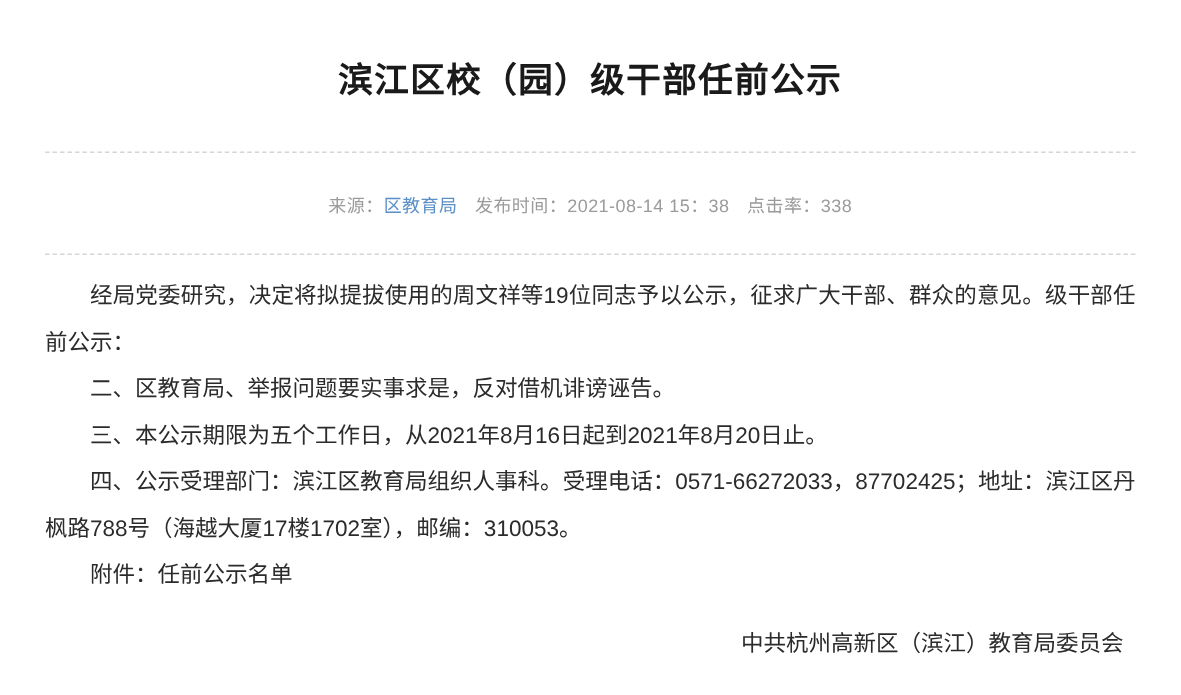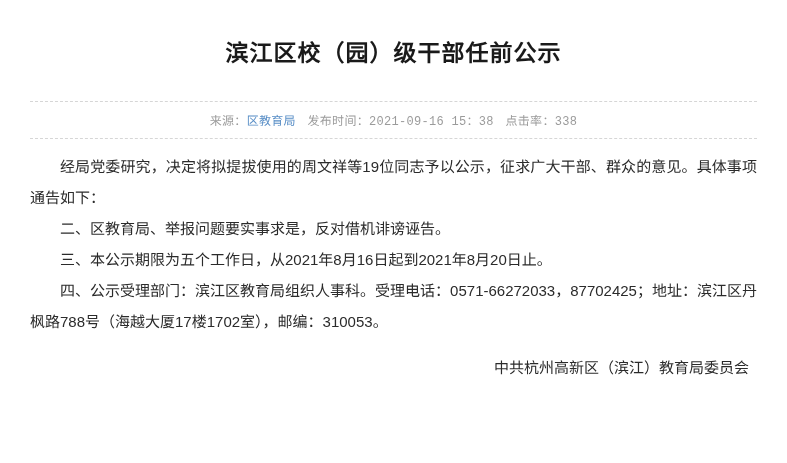--- a/index.html
+++ b/index.html
@@ -35,22 +35,21 @@
     border-top: 1px dashed #d6d6d6;
     border-bottom: 1px dashed #d6d6d6;
     text-align: center;
     font-size: 12px;
     color: #9b9b9b;
     padding: 9px 0 9px 0;
     letter-spacing: 0.3px;
   }
   .meta-bar .meta-item {
     display: inline-block;
-    margin: 0 4px;
-    font-family: Liberation Mono, monospace;
+    margin: 16px 4px;
   }
   .meta-bar .meta-value {
     display: inline-block;
   }
   .meta-bar .source-value {
     color: #5a8fc7;
   }
   .body-text {
     padding-top: 12px;
     font-size: 15px;
@@ -79,29 +78,30 @@
 </style>
 </head>
 <body>
 
 <div class="page">
 
   <h1 class="doc-title">滨江区校（园）级干部任前公示</h1>
 
   <div class="meta-bar">
     <span class="meta-item"><span>来源：</span><span class="meta-value source-value">区教育局</span></span>
-    <span class="meta-item"><span>发布时间：</span><span class="meta-value">2021-09-16 15：38</span></span>
+    <span class="meta-item"><span>发布时间：</span><span class="meta-value">2021-08-14 15：38</span></span>
     <span class="meta-item"><span>点击率：</span><span class="meta-value">338</span></span>
   </div>
 
   <div class="body-text">
-    <p class="indent">经局党委研究，决定将拟提拔使用的周文祥等19位同志予以公示，征求广大干部、群众的意见。具体事项通告如下：</p>
+    <p class="indent">经局党委研究，决定将拟提拔使用的周文祥等19位同志予以公示，征求广大干部、群众的意见。级干部任前公示：</p>
     <p class="indent">二、区教育局、举报问题要实事求是，反对借机诽谤诬告。</p>
     <p class="indent">三、本公示期限为五个工作日，从2021年8月16日起到2021年8月20日止。</p>
     <p class="indent">四、公示受理部门：滨江区教育局组织人事科。受理电话：0571-66272033，87702425；地址：滨江区丹枫路788号（海越大厦17楼1702室），邮编：310053。</p>
+    <p class="indent">附件：任前公示名单</p>
   </div>
 
   <div class="sign">
     <div>中共杭州高新区（滨江）教育局委员会</div>
 
   </div>
 
 </div>
 
 </body></html>

